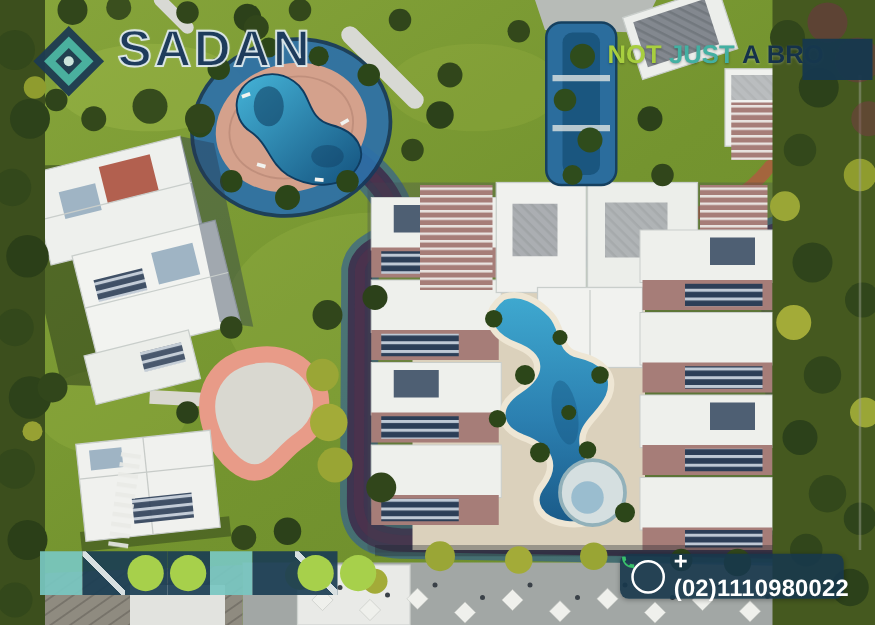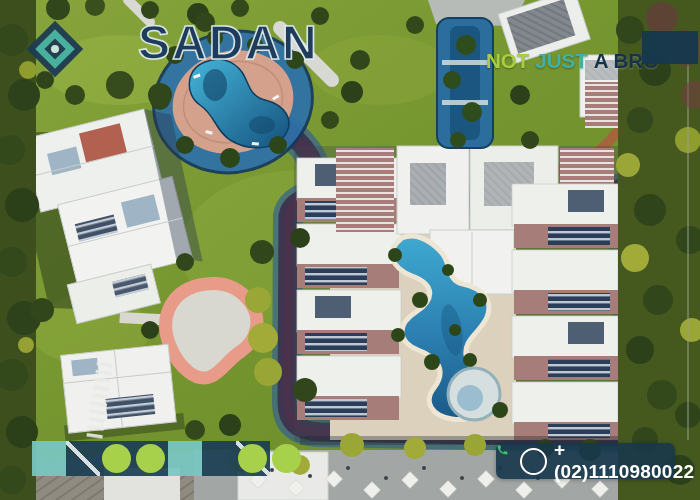--- a/index.html
+++ b/index.html
@@ -14,44 +14,43 @@
   .logo{position:absolute;left:26px;top:20px;display:flex;align-items:flex-start;z-index:20;}
   .logo-icon{position:relative;width:58px;height:58px;flex:0 0 auto;opacity:.95;}
   .d1,.d2,.d3{position:absolute;left:50%;top:50%;transform:translate(-50%,-50%) rotate(45deg);}
   .d1{width:40px;height:40px;background:#1d3b52;}
   .d2{width:28px;height:28px;background:#47b1a4;}
   .d3{width:15px;height:15px;background:#1d3b52;}
   .dot{position:absolute;left:50%;top:50%;width:8px;height:8px;border-radius:50%;
        background:#cfe8e4;transform:translate(-50%,-50%);}
   .logo-text{margin-left:10px;}
   .brand{
-    font-size:48px;font-weight:800;letter-spacing:2px;line-height:.95;color:#1e3c5c;
+    font-size:41px;font-weight:800;letter-spacing:2px;line-height:.95;color:#1e3c5c;
     -webkit-text-stroke:1.5px rgba(230,240,242,.9);
     text-shadow:0 0 2px rgba(240,248,250,.6);
-    margin-left:44px;
   }
   .brand-sub{
     margin-top:2px;font-size:12px;font-weight:600;letter-spacing:7px;
     color:rgba(240,246,246,.85);
   }
 
   
-  .tagline{position:absolute;left:486px;top:49px;z-index:20;display:flex;gap:6px;
+  .tagline{position:absolute;left:486px;top:32px;z-index:20;display:flex;gap:6px;
     font-size:20.5px;font-weight:800;letter-spacing:0;white-space:nowrap;
     text-shadow:0 1px 2px rgba(0,0,0,.35);}
   .w-not{color:#a8cf3f;}
   .w-just{color:#43b0a2;}
   .w-abro{color:#15324a;text-shadow:0 1px 2px rgba(255,255,255,.25);}
   .tag-box{position:absolute;left:642px;top:31px;width:56px;height:33px;
     background:#16384e;opacity:.95;z-index:21;}
 
   
   .phone{position:absolute;left:496px;top:443px;width:179px;height:36px;z-index:20;
     background:rgba(23,55,75,.9);border-radius:7px;display:flex;align-items:center;
-    gap:7px;padding-left:24px;box-sizing:border-box;box-shadow:0 1px 4px rgba(0,0,0,.3);}
+    gap:7px;padding-left:9px;box-sizing:border-box;box-shadow:0 1px 4px rgba(0,0,0,.3);}
   .phone-circle{width:23px;height:23px;border:2px solid #fff;border-radius:50%;
     display:flex;align-items:center;justify-content:center;flex:0 0 auto;}
   .phone-number{color:#fff;font-weight:700;font-size:19px;letter-spacing:.2px;}
 
   
   .band{position:absolute;left:32px;top:441px;display:flex;z-index:20;}
   .tile{width:34px;height:35px;position:relative;flex:0 0 auto;}
   .tile.teal{background:rgba(120,199,193,.92);}
   .tile.navy,.tile.navy-diag,.tile.navy-circle,.tile.navy-diag-circle{background:rgba(27,62,84,.92);}
   .tile.circle{background:transparent;}

